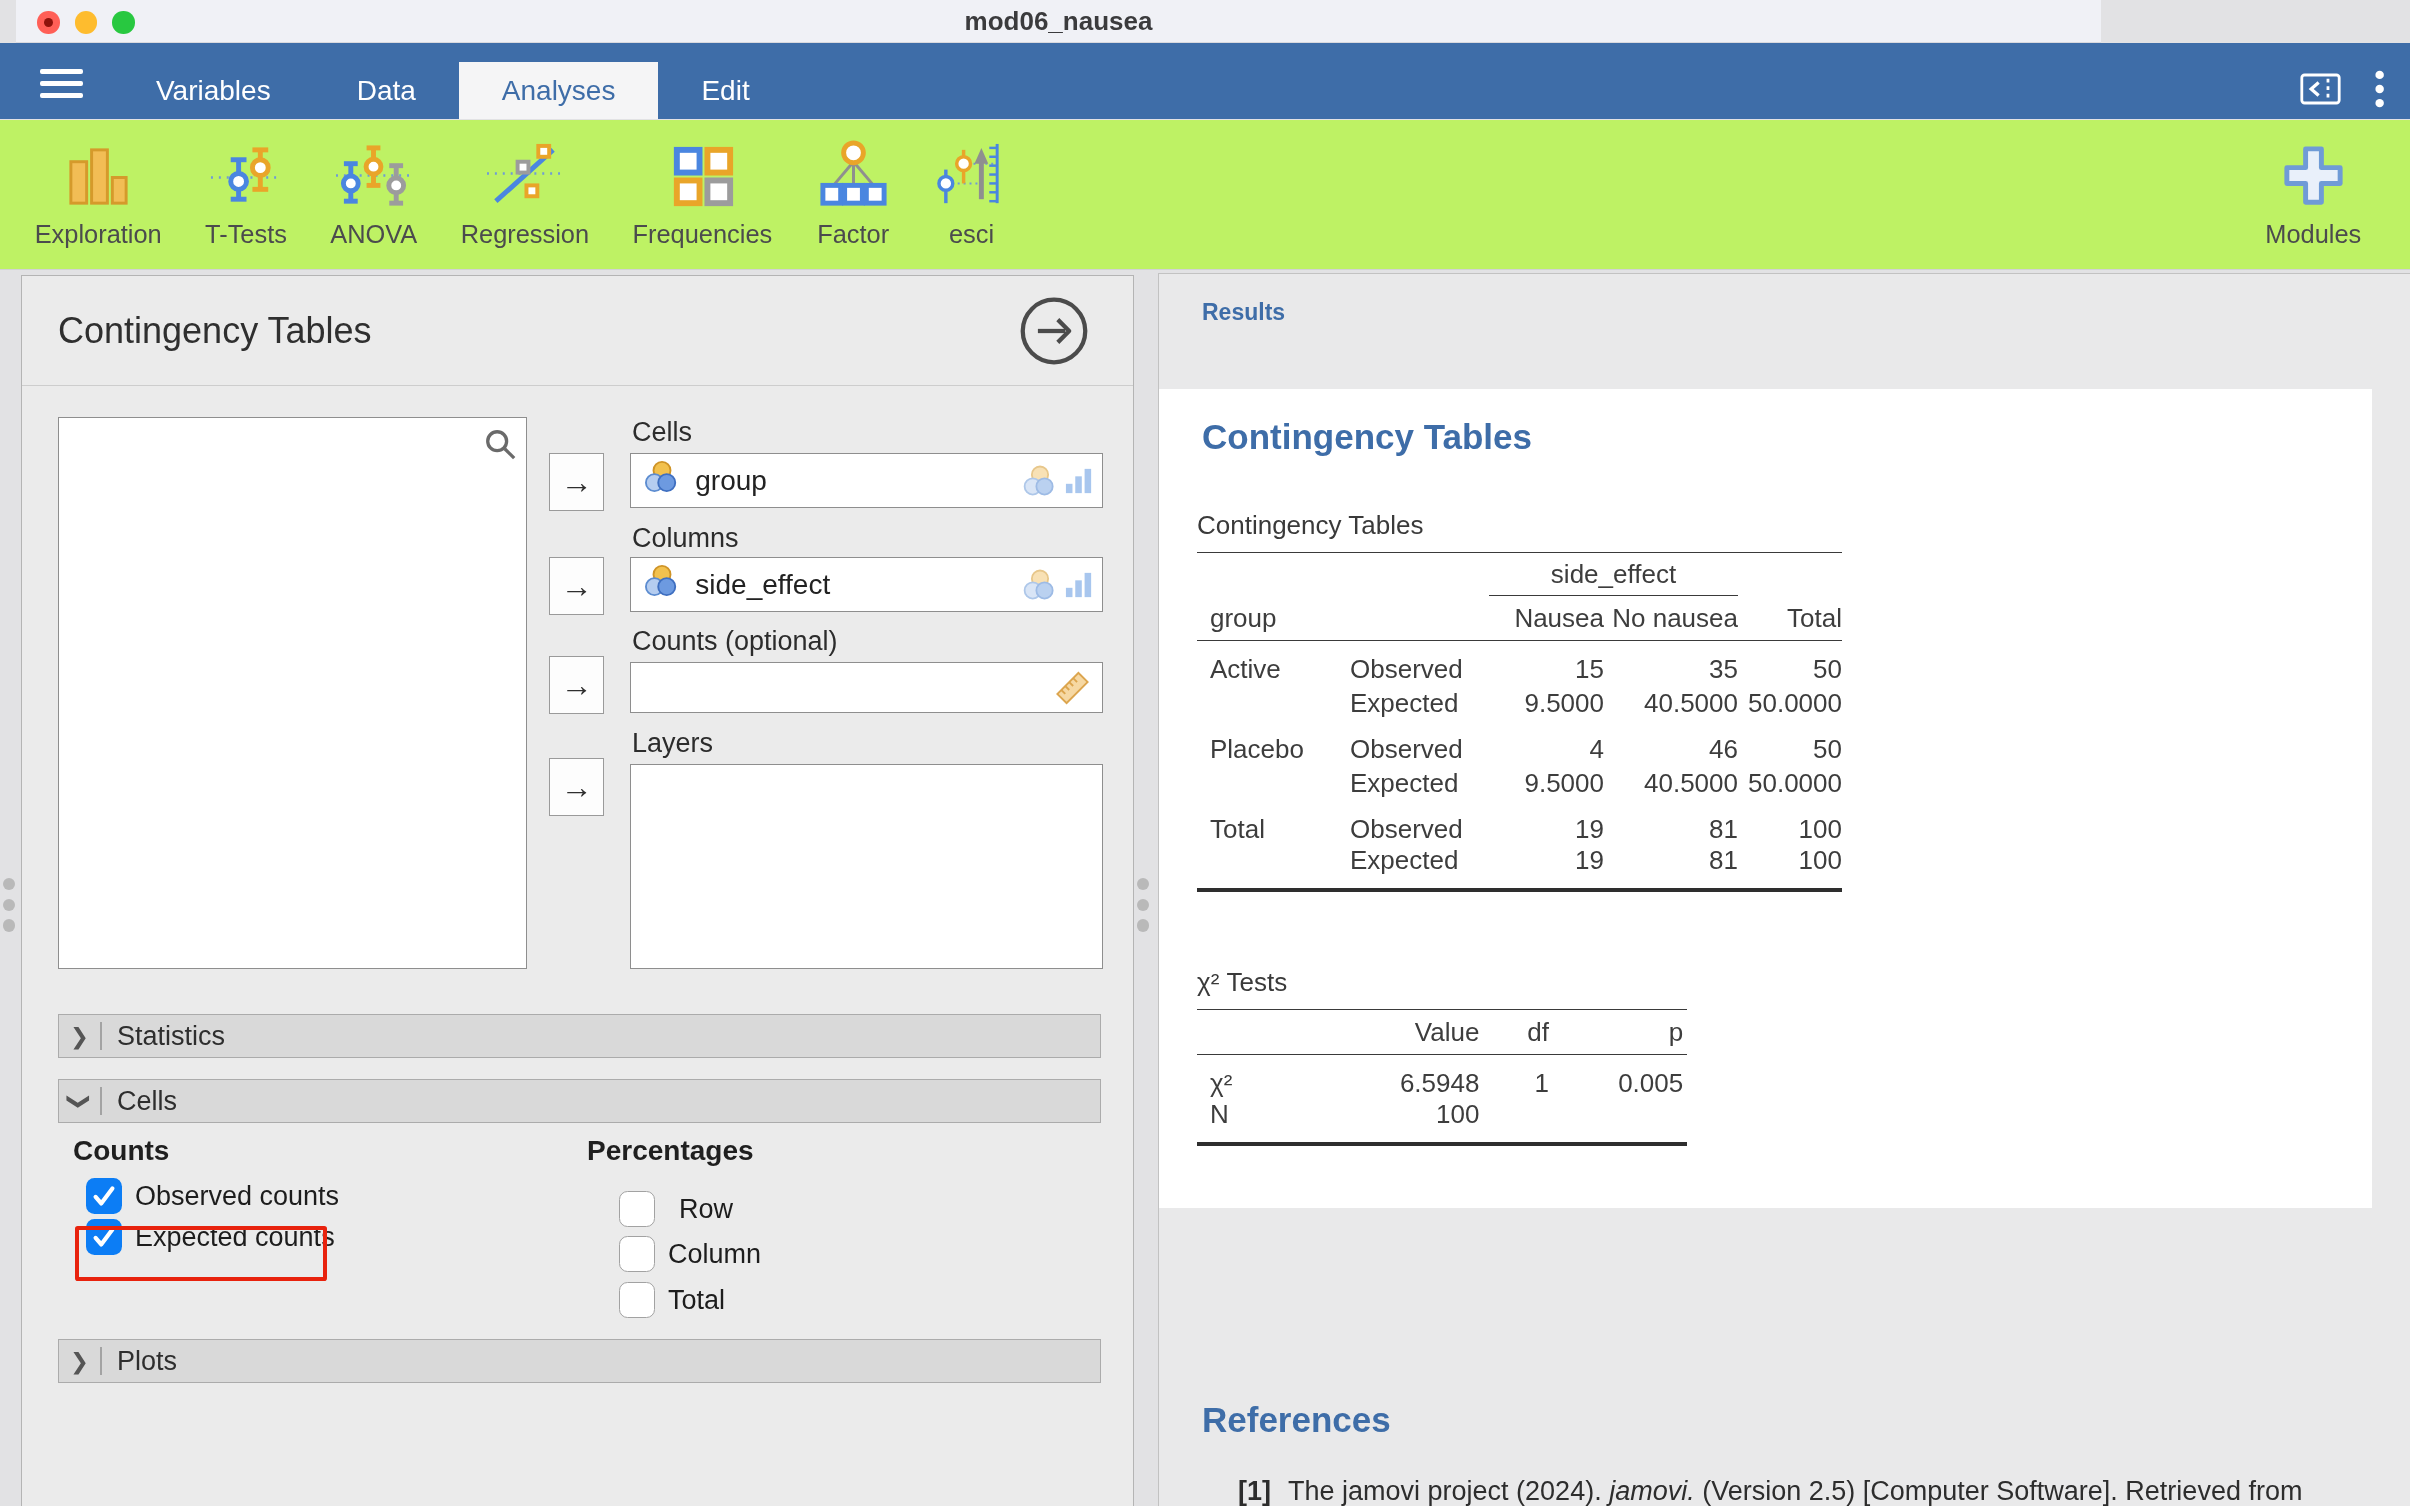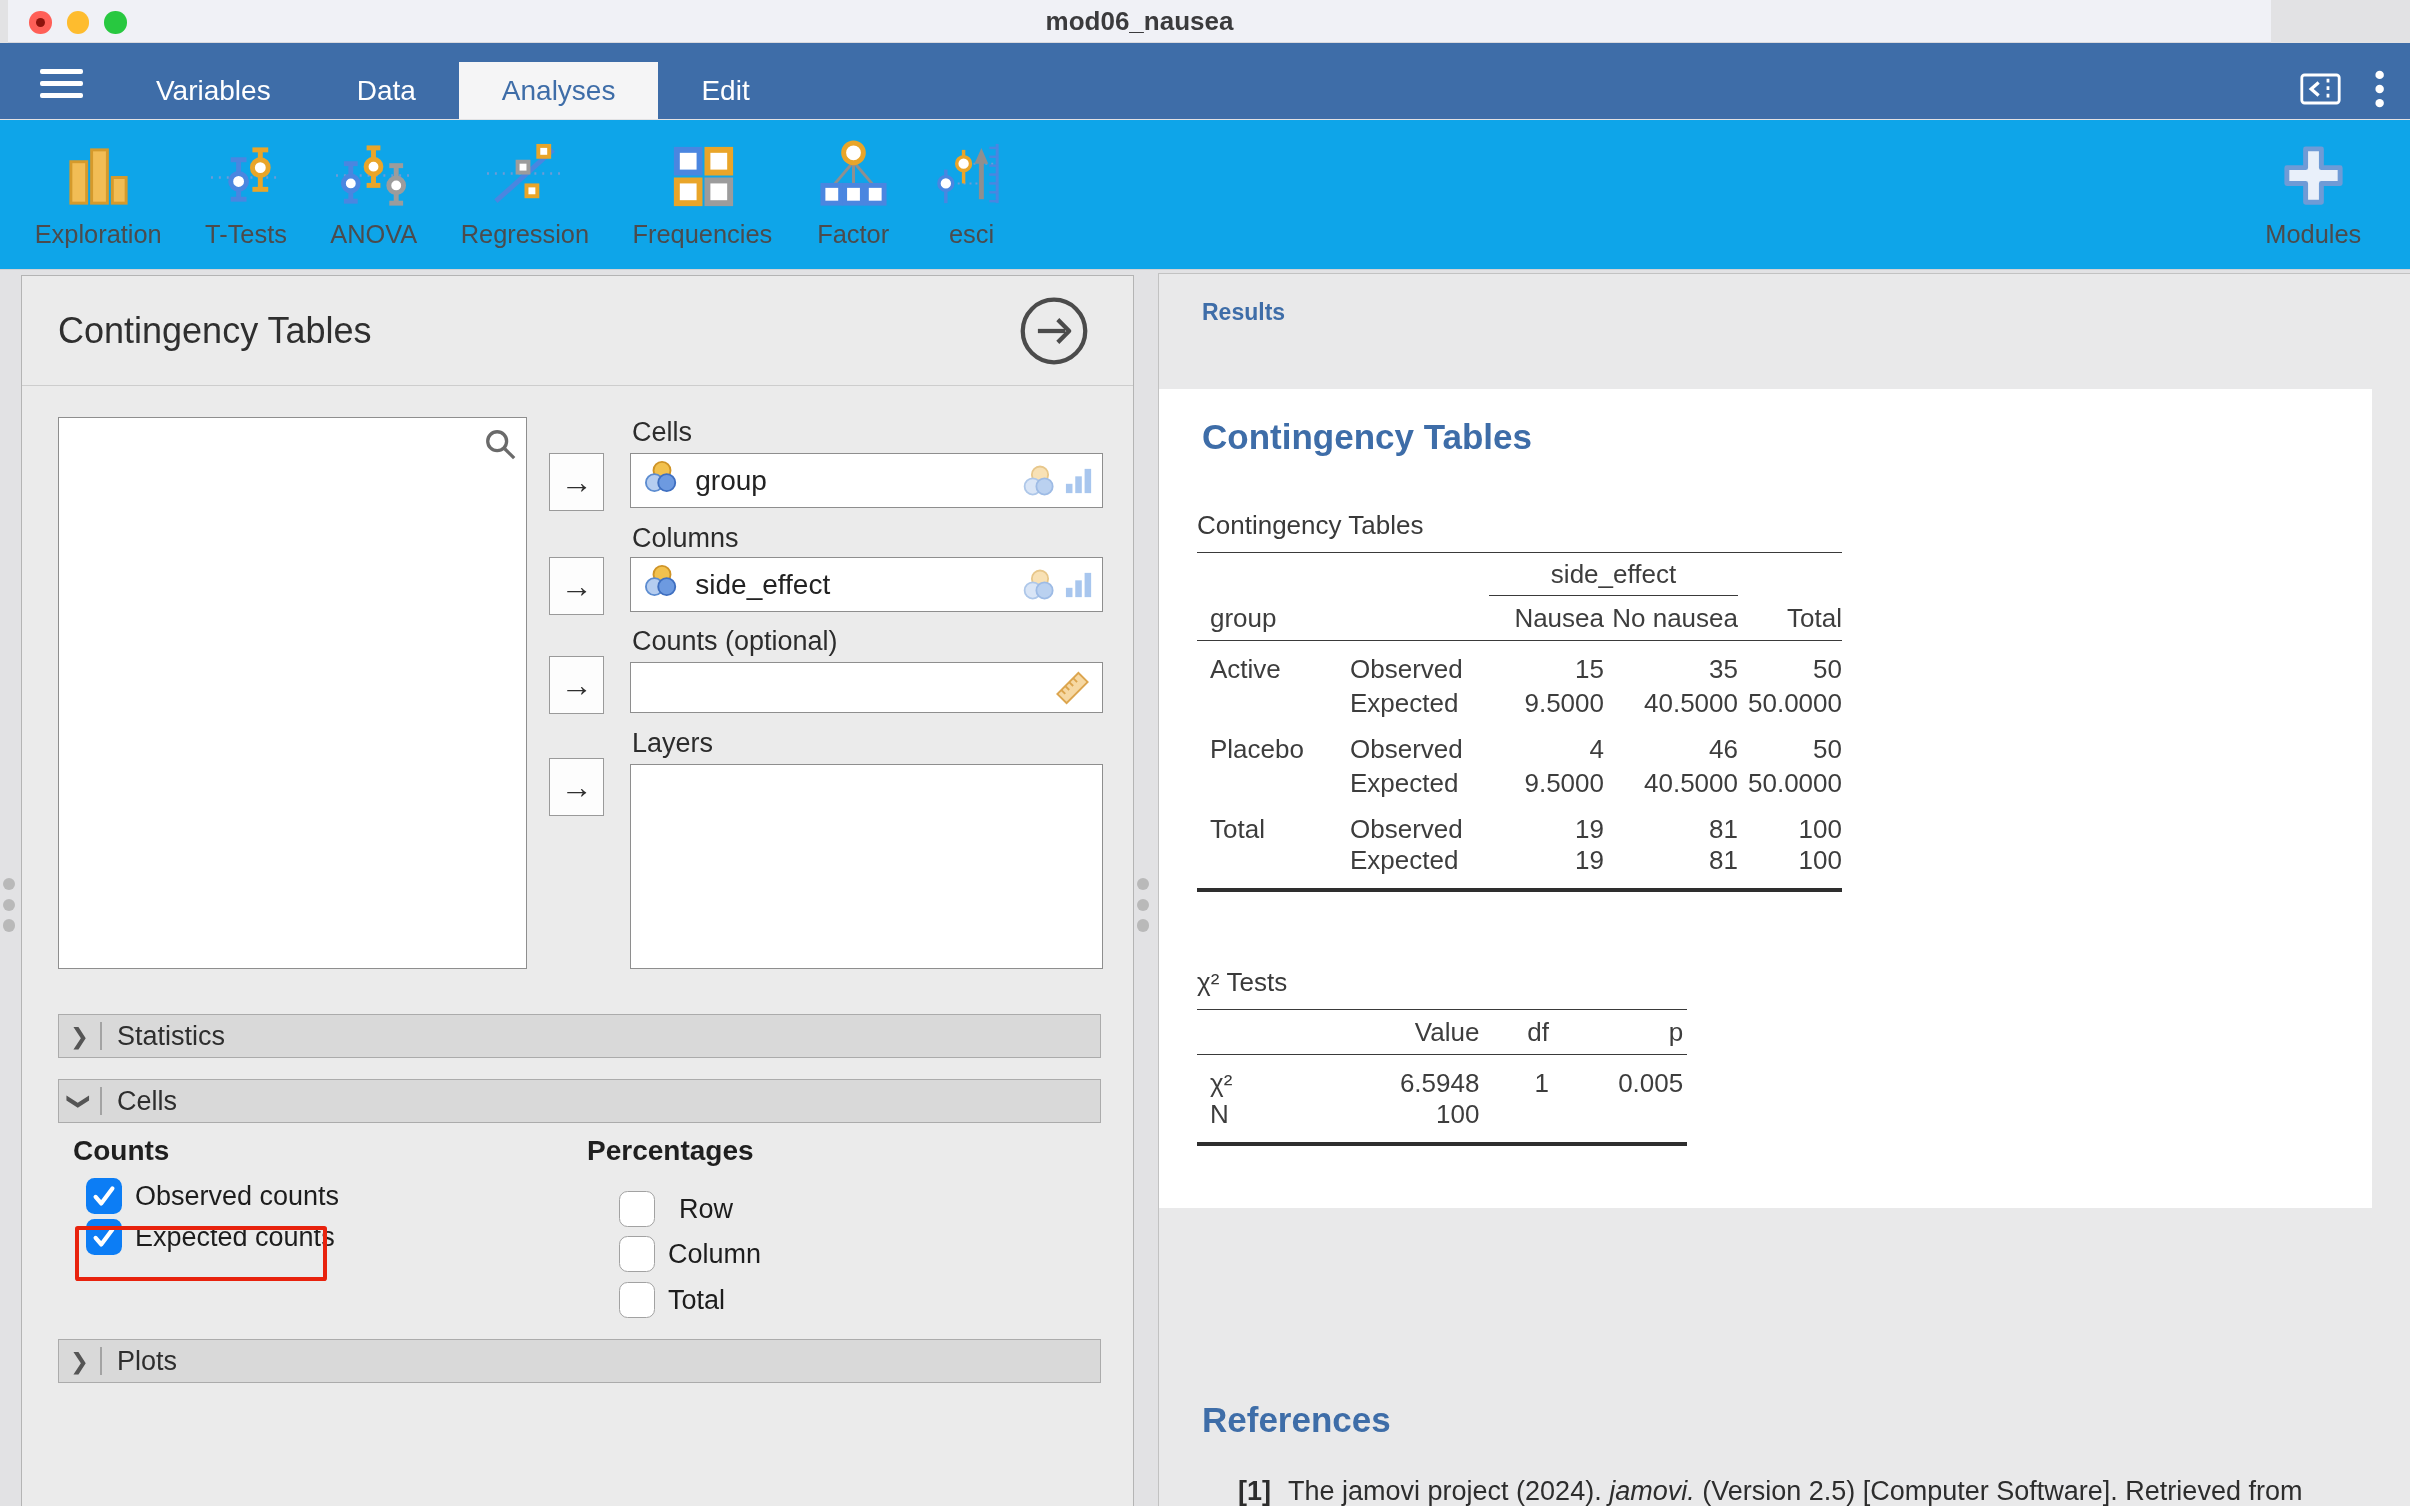--- a/index.html
+++ b/index.html
@@ -1,20 +1,20 @@
 <!DOCTYPE html>
 <html style="font-size:15px"><head>
 <meta charset="utf-8">
 <style>
   * { margin:0; padding:0; box-sizing:border-box; }
   html,body { width:2411px; height:1507px; overflow:hidden; }
   body { font-family:"Liberation Sans","DejaVu Sans",sans-serif; background:#e2e2e4; position:relative; }
 
   
-  .titlebar { position:absolute; left:8px; top:0; width:2263px; height:43px;
+  .titlebar { position:absolute; left:16px; top:0; width:2085px; height:43px;
     background:#f0f1f6; border-bottom:0.9px solid #d9d9de;
     display:flex; align-items:center; justify-content:center; }
   .traffic { position:absolute; left:21px; top:11.3px; display:flex; gap:15px; }
   .light { width:22.6px; height:22.6px; border-radius:50%; position:relative; }
   .light.red { background:#ff5f57; }
   .light.red::after { content:""; position:absolute; left:6.6px; top:6.6px; width:9.4px; height:9.4px;
     border-radius:50%; background:#8e130c; }
   .light.yellow { background:#febc2e; }
   .light.green  { background:#28c840; }
   .win-title { font-size:26px; font-weight:bold; color:#3b3b3d; }
@@ -24,21 +24,21 @@
   .hamburger { position:absolute; left:40px; top:26px; width:49px; height:38px; cursor:pointer; }
   .hamburger div { height:4.7px; background:#fff; border-radius:1.9px; margin-bottom:7.5px; width:43px; }
   .tabs { position:absolute; left:113px; top:19px; height:57px; display:flex; }
   .tab { height:57px; padding:0 43px; display:flex; align-items:center;
     color:#fff; font-size:28px; }
   .tab.active { background:#f5f5f6; color:#3e6da8; }
   .mb-right { position:absolute; right:26px; top:26px; display:flex; align-items:center; gap:32px; }
 
   
   .toolbar { position:absolute; left:0; top:120px; width:2411px; height:150px;
-    background:#0ea5e9; border-bottom:1.9px solid #d2d2d4; }
+    background:#bef264; border-bottom:1.9px solid #d2d2d4; }
   .tb-items { position:absolute; left:13px; top:17px; display:flex; }
   .tb-item { display:flex; flex-direction:column; align-items:center; padding:0 21.7px; cursor:pointer; }
   .tb-item .ic { height:81px; display:flex; align-items:center; justify-content:center; }
   .tb-item .lbl { font-size:25.4px; color:#4b4b4d; margin-top:1.9px; }
   .tb-modules { position:absolute; right:28px; top:17px; }
 
   
   .options-panel { position:absolute; left:21px; top:275px; width:1113px; height:1232px;
     background:#ebebeb; border:0.9px solid #b4b4b4; }
   .op-header { position:relative; height:110px; border-bottom:1.9px solid #cdcdcd; }

